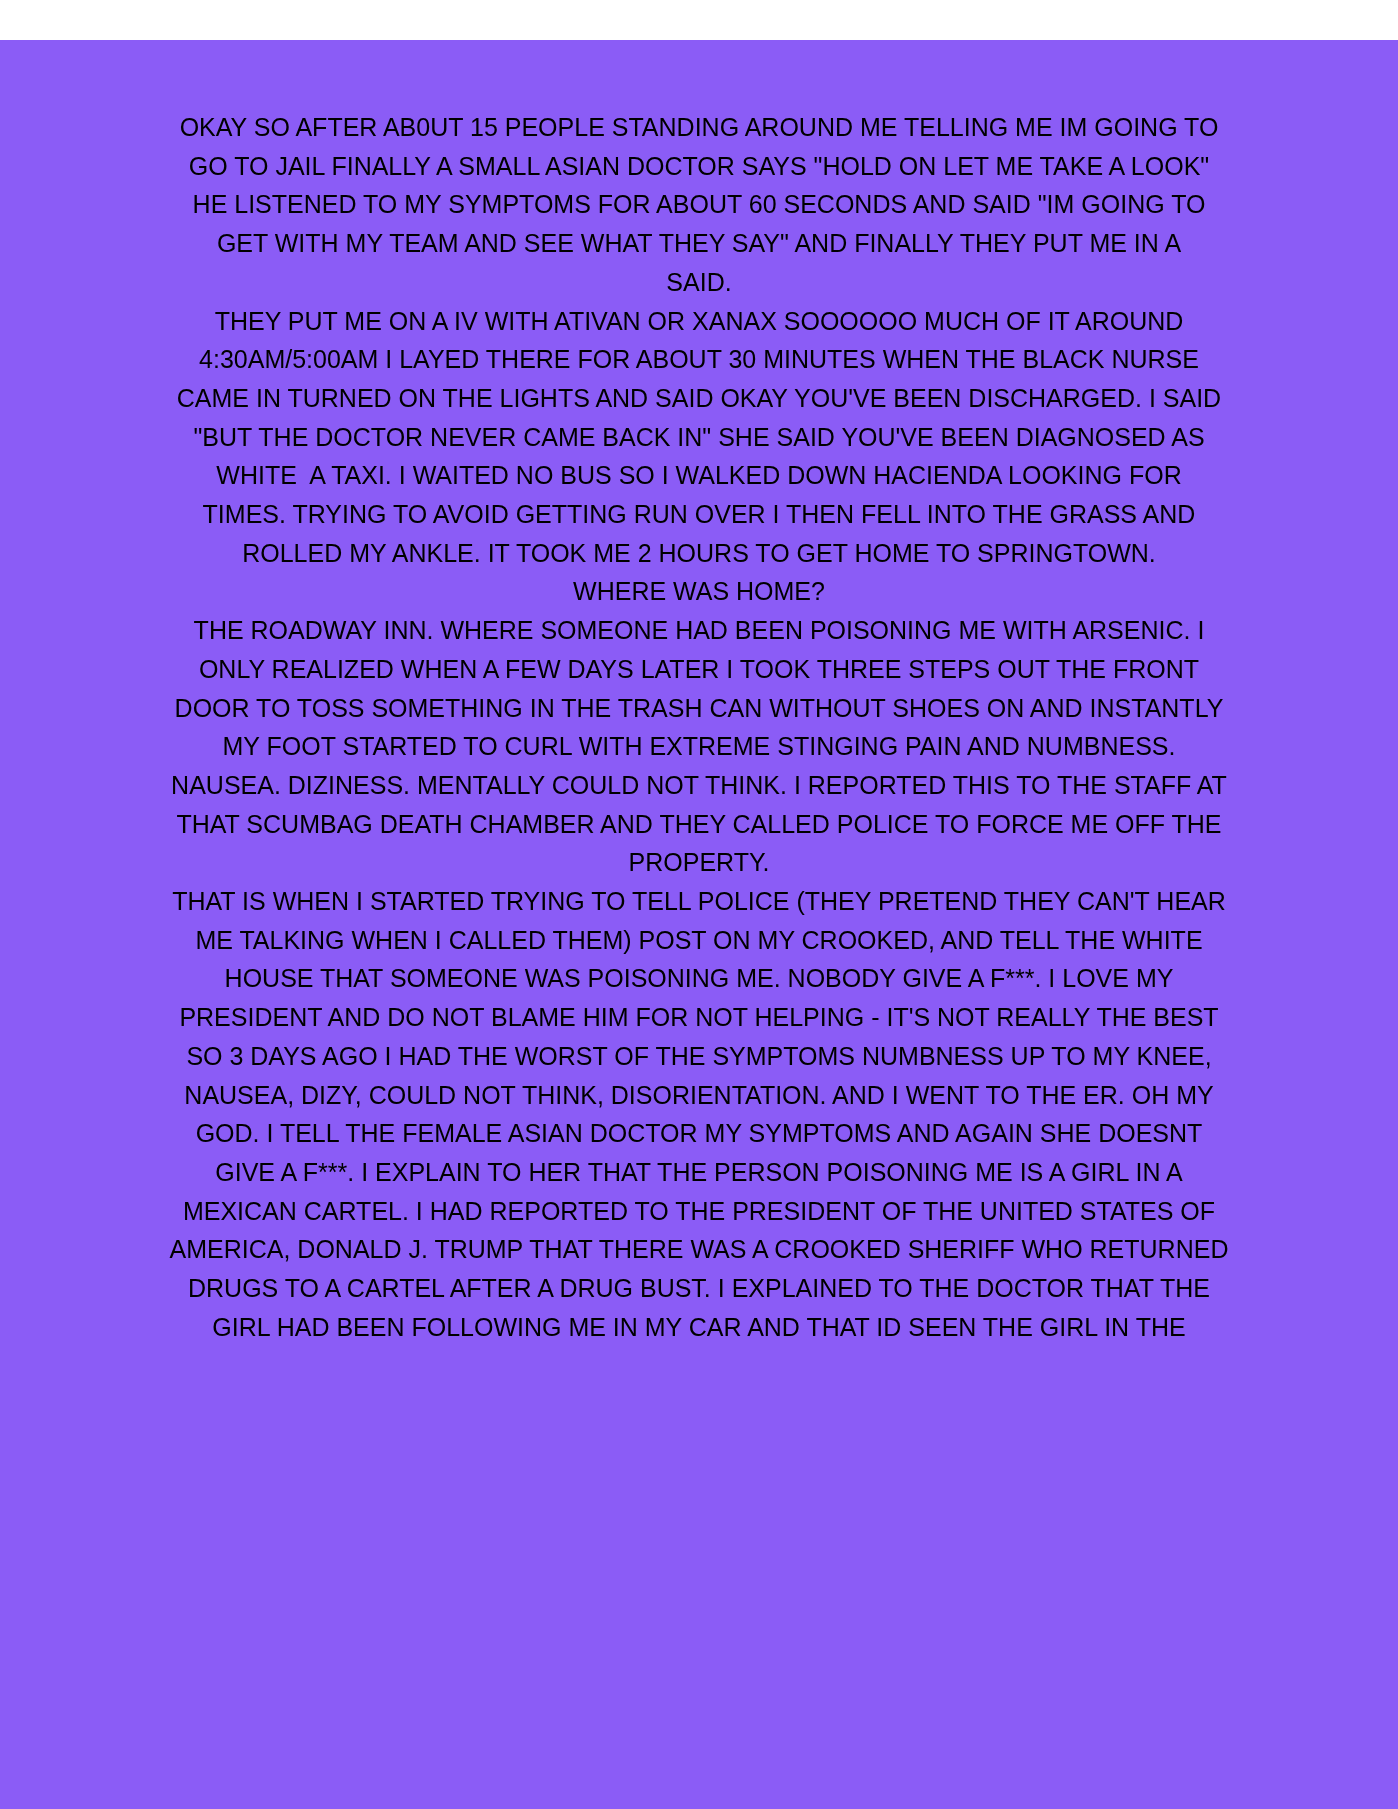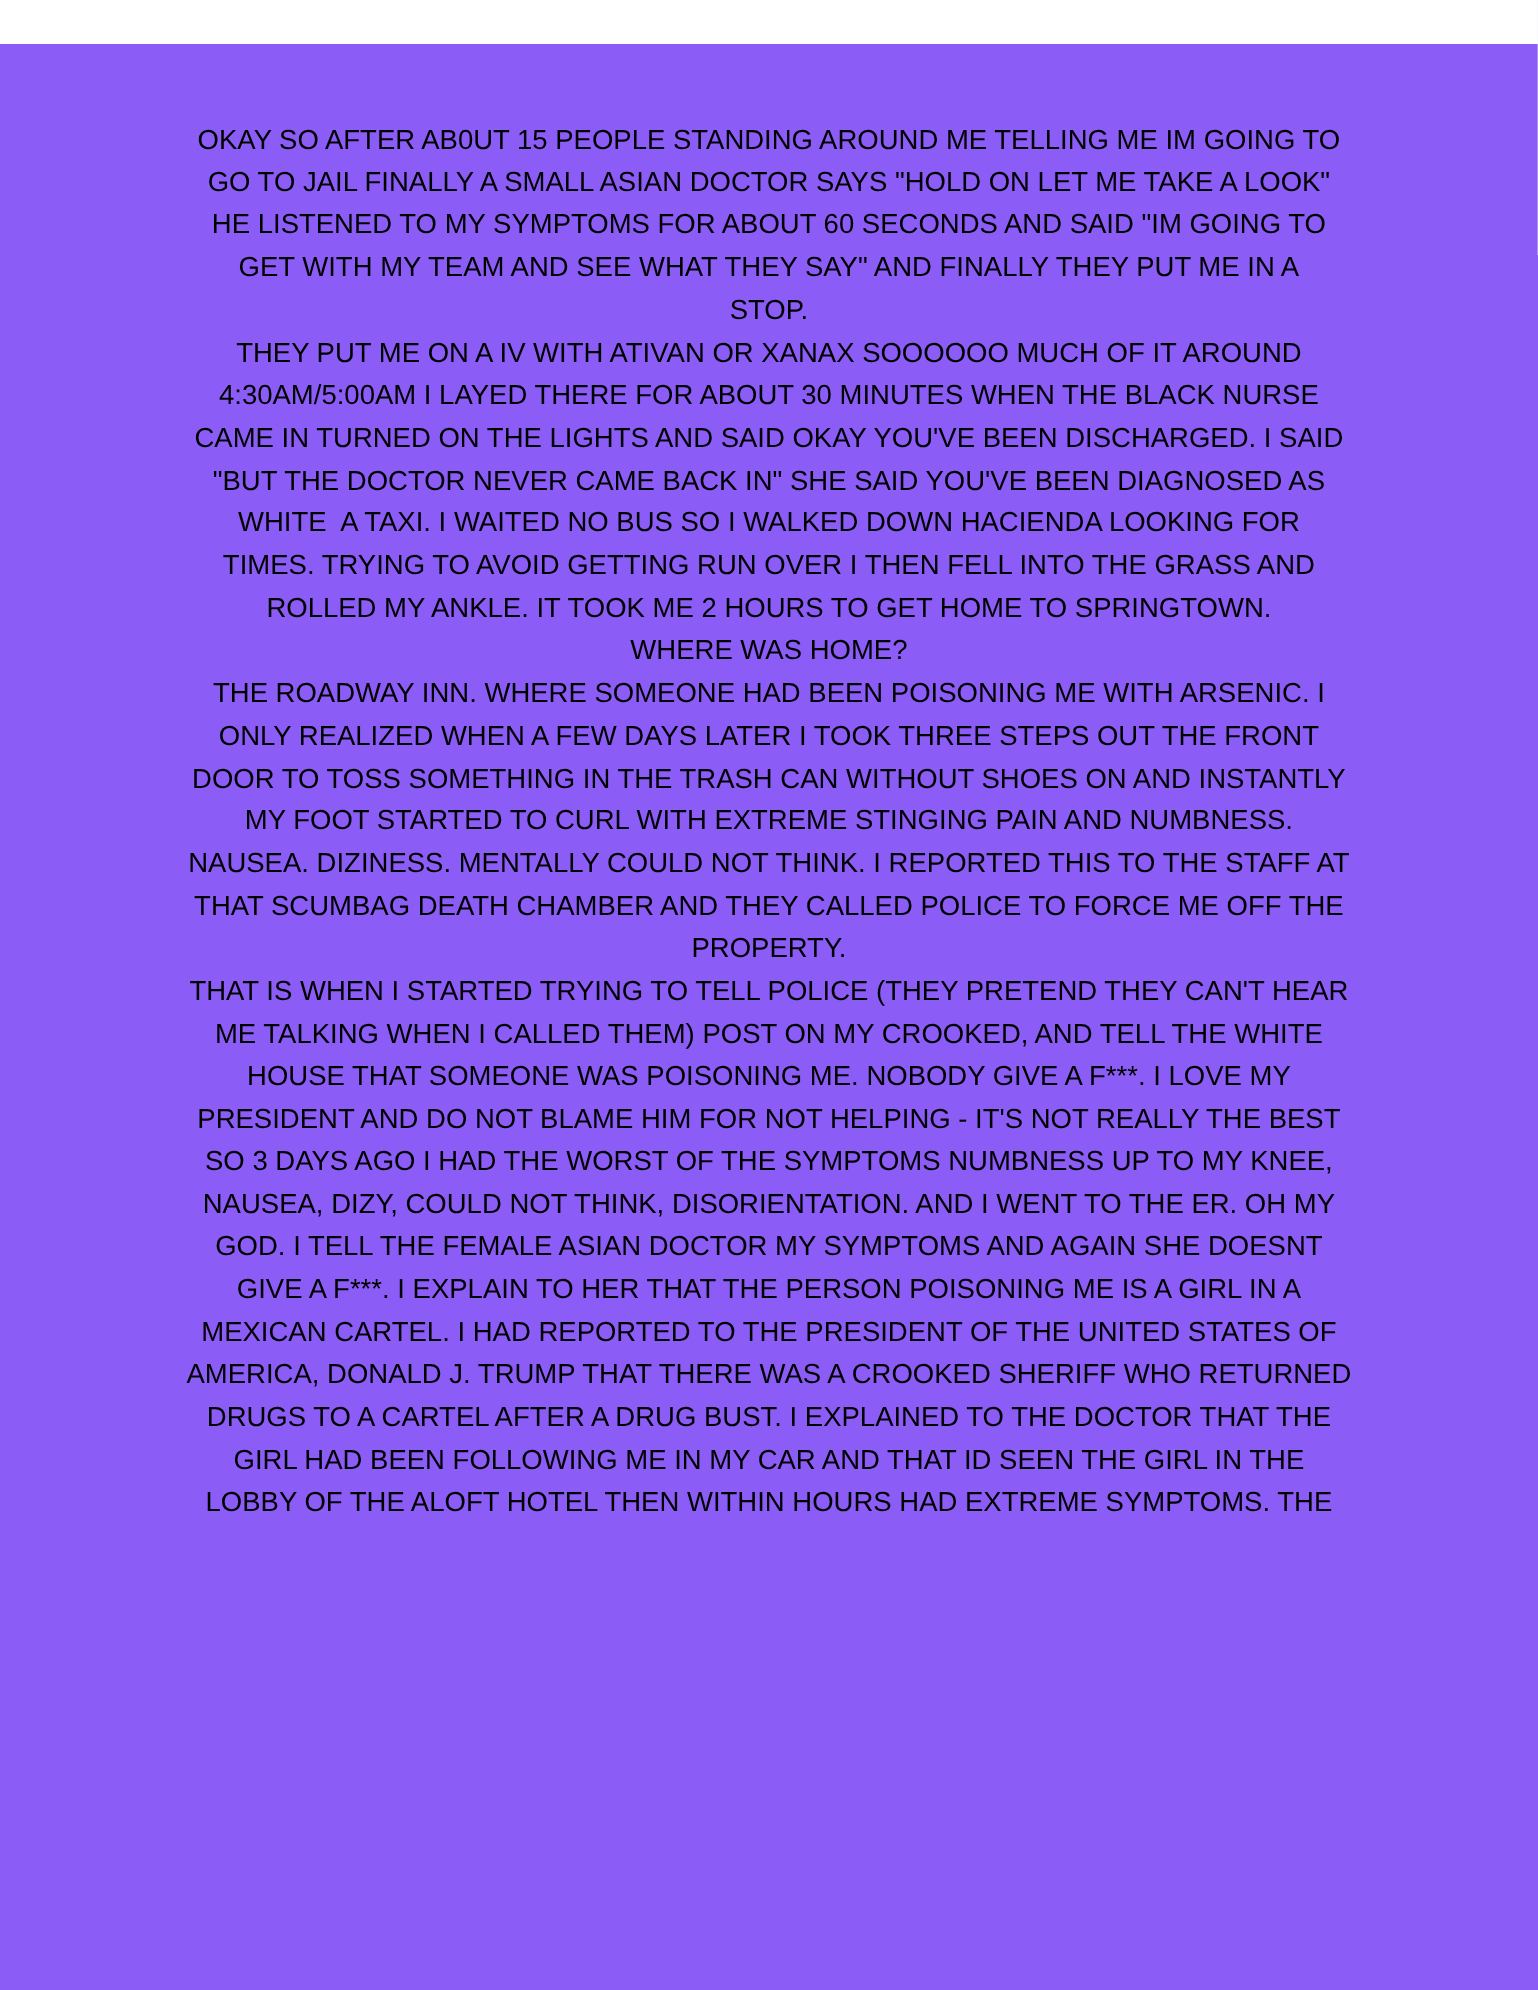--- a/index.html
+++ b/index.html
@@ -37,21 +37,21 @@
 </style>
 </head>
 <body style="background: rgb(255, 255, 255);">
 
 <main class="page">
   <div class="doc" id="doc" style="color: rgb(0, 0, 0);">
       <div class="line">OKAY SO AFTER AB0UT 15 PEOPLE STANDING AROUND ME TELLING ME IM GOING TO</div>
       <div class="line">GO TO JAIL FINALLY A SMALL ASIAN DOCTOR SAYS "HOLD ON LET ME TAKE A LOOK"</div>
       <div class="line">HE LISTENED TO MY SYMPTOMS FOR ABOUT 60 SECONDS AND SAID "IM GOING TO</div>
       <div class="line">GET WITH MY TEAM AND SEE WHAT THEY SAY" AND FINALLY THEY PUT ME IN A</div>
-      <div class="line">STOP.</div>
+      <div class="line">SAID.</div>
       <div class="line">THEY PUT ME ON A IV WITH ATIVAN OR XANAX SOOOOOO MUCH OF IT AROUND</div>
       <div class="line">4:30AM/5:00AM I LAYED THERE FOR ABOUT 30 MINUTES WHEN THE BLACK NURSE</div>
       <div class="line">CAME IN TURNED ON THE LIGHTS AND SAID OKAY YOU'VE BEEN DISCHARGED. I SAID</div>
       <div class="line">"BUT THE DOCTOR NEVER CAME BACK IN" SHE SAID YOU'VE BEEN DIAGNOSED AS</div>
       <div class="line">WHITE  A TAXI. I WAITED NO BUS SO I WALKED DOWN HACIENDA LOOKING FOR</div>
       <div class="line">TIMES. TRYING TO AVOID GETTING RUN OVER I THEN FELL INTO THE GRASS AND</div>
       <div class="line">ROLLED MY ANKLE. IT TOOK ME 2 HOURS TO GET HOME TO SPRINGTOWN.</div>
       <div class="line">WHERE WAS HOME?</div>
       <div class="line">THE ROADWAY INN. WHERE SOMEONE HAD BEEN POISONING ME WITH ARSENIC. I</div>
       <div class="line">ONLY REALIZED WHEN A FEW DAYS LATER I TOOK THREE STEPS OUT THE FRONT</div>
@@ -65,15 +65,14 @@
       <div class="line">HOUSE THAT SOMEONE WAS POISONING ME. NOBODY GIVE A F***. I LOVE MY</div>
       <div class="line">PRESIDENT AND DO NOT BLAME HIM FOR NOT HELPING - IT'S NOT REALLY THE BEST</div>
       <div class="line">SO 3 DAYS AGO I HAD THE WORST OF THE SYMPTOMS NUMBNESS UP TO MY KNEE,</div>
       <div class="line">NAUSEA, DIZY, COULD NOT THINK, DISORIENTATION. AND I WENT TO THE ER. OH MY</div>
       <div class="line">GOD. I TELL THE FEMALE ASIAN DOCTOR MY SYMPTOMS AND AGAIN SHE DOESNT</div>
       <div class="line">GIVE A F***. I EXPLAIN TO HER THAT THE PERSON POISONING ME IS A GIRL IN A</div>
       <div class="line">MEXICAN CARTEL. I HAD REPORTED TO THE PRESIDENT OF THE UNITED STATES OF</div>
       <div class="line">AMERICA, DONALD J. TRUMP THAT THERE WAS A CROOKED SHERIFF WHO RETURNED</div>
       <div class="line">DRUGS TO A CARTEL AFTER A DRUG BUST. I EXPLAINED TO THE DOCTOR THAT THE</div>
       <div class="line">GIRL HAD BEEN FOLLOWING ME IN MY CAR AND THAT ID SEEN THE GIRL IN THE</div>
-      <div class="line">LOBBY OF THE ALOFT HOTEL THEN WITHIN HOURS HAD EXTREME SYMPTOMS. THE</div>
     </div>
 </main>
 
 </body></html>

